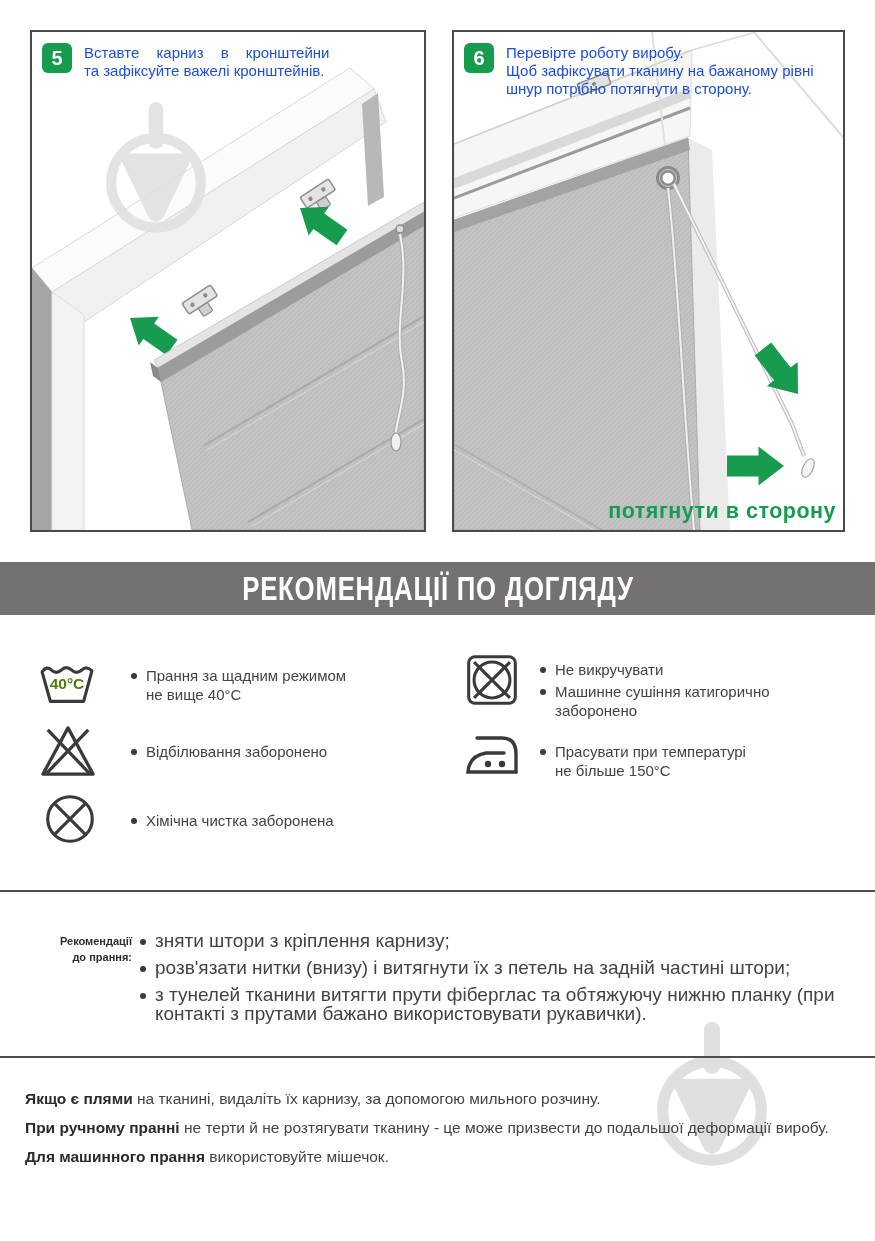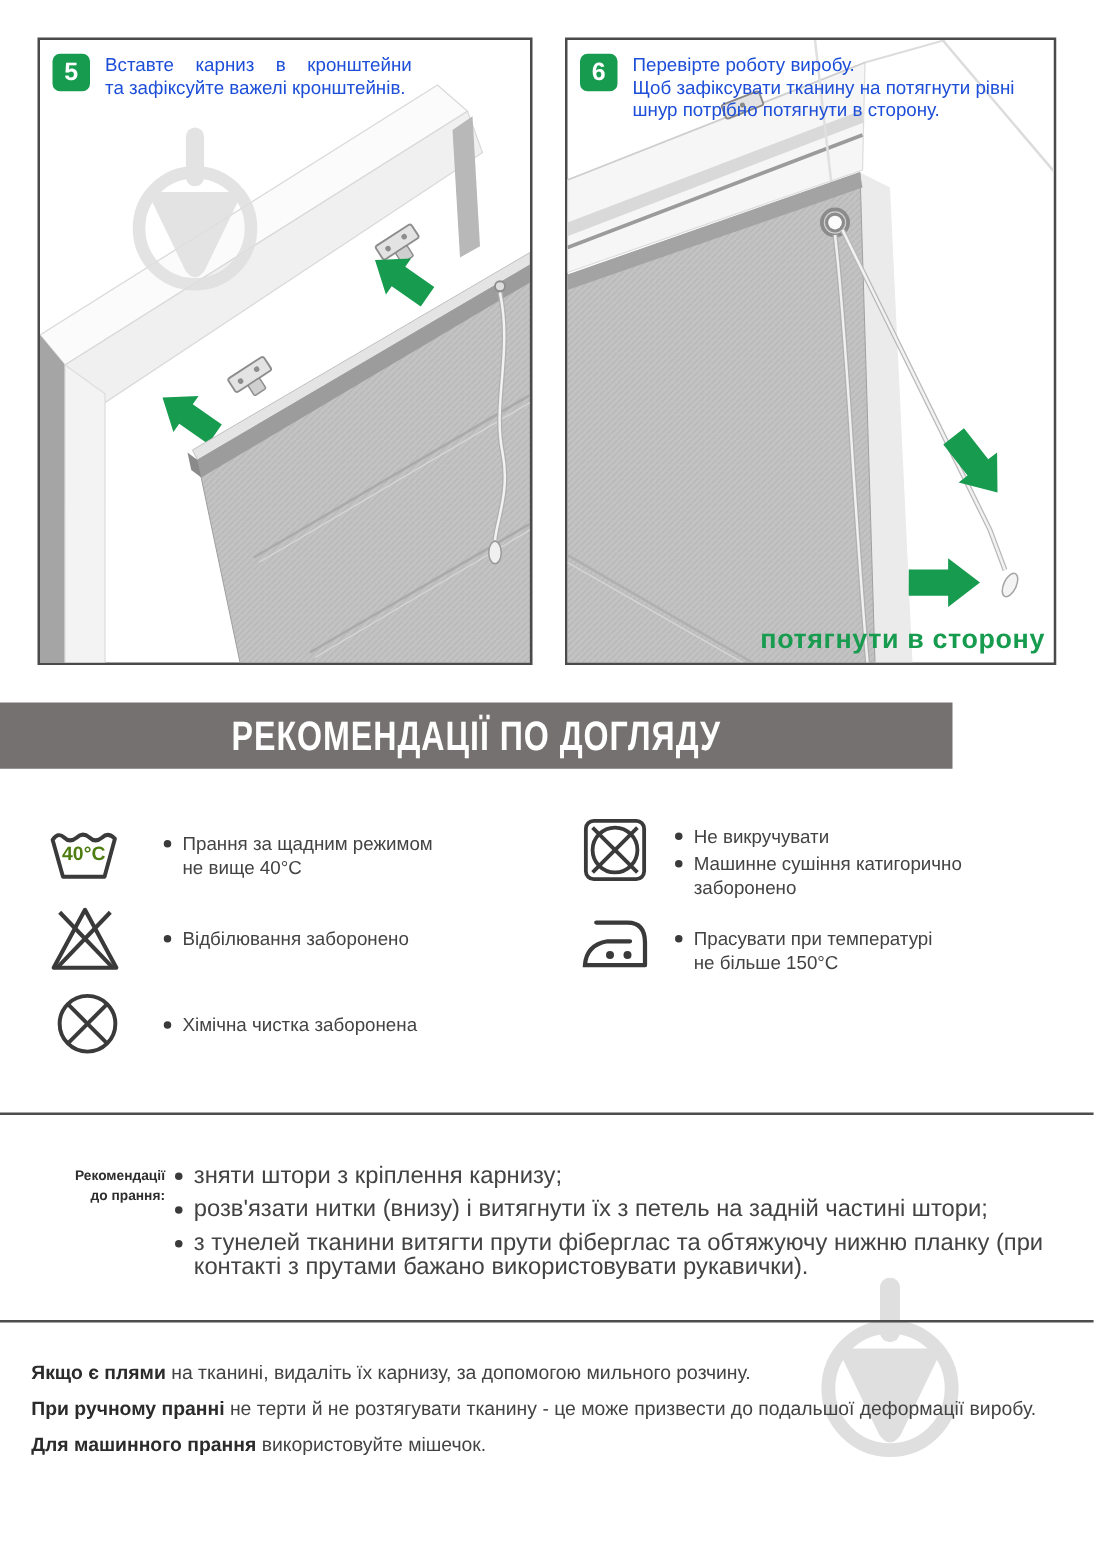--- a/index.html
+++ b/index.html
@@ -32,21 +32,21 @@
   .justified { word-spacing: 13px; }
 
   .caption-green {
     position: absolute; right: 7px; bottom: 6px; z-index: 3;
     color: #169b4f; font-size: 21.5px; font-weight: 600; letter-spacing: .5px;
     white-space: nowrap;
   }
 
   
   .banner {
-    position: absolute; left: 0; top: 562px; width: 762px; height: 53px;
+    position: absolute; left: 0; top: 562px; width: 875px; height: 53px;
     background: #767171; text-align: center; overflow: hidden;
   }
   .banner-text {
     display: inline-block; line-height: 53px; color: #ffffff;
     font-size: 33px; font-weight: 700; letter-spacing: 1px;
     transform: scaleX(.78); transform-origin: 50% 50%; white-space: nowrap;
   }
 
   
   .care-icon { position: absolute; }
@@ -192,21 +192,21 @@
 
       <g fill="#169b4f">
         <polygon points="0,0 -17,-13 -17,-7 -38,-7 -38,7 -17,7 -17,13" transform="translate(344,362) rotate(52) scale(1.5)"></polygon>
         <polygon points="0,0 -17,-13 -17,-7 -38,-7 -38,7 -17,7 -17,13" transform="translate(330,434) scale(1.5)"></polygon>
       </g>
     </svg>
     <div class="step-header">
       <div class="badge">6</div>
       <div class="step-text">
         <div>Перевірте роботу виробу.</div>
-        <div>Щоб зафіксувати тканину на потягнути рівні</div>
+        <div>Щоб зафіксувати тканину на бажаному рівні</div>
         <div>шнур потрібно потягнути в сторону.</div>
       </div>
     </div>
     <div class="caption-green">потягнути в сторону</div>
   </div>
 
   <div class="banner">
     <span class="banner-text">РЕКОМЕНДАЦІЇ ПО ДОГЛЯДУ</span>
   </div>
 

